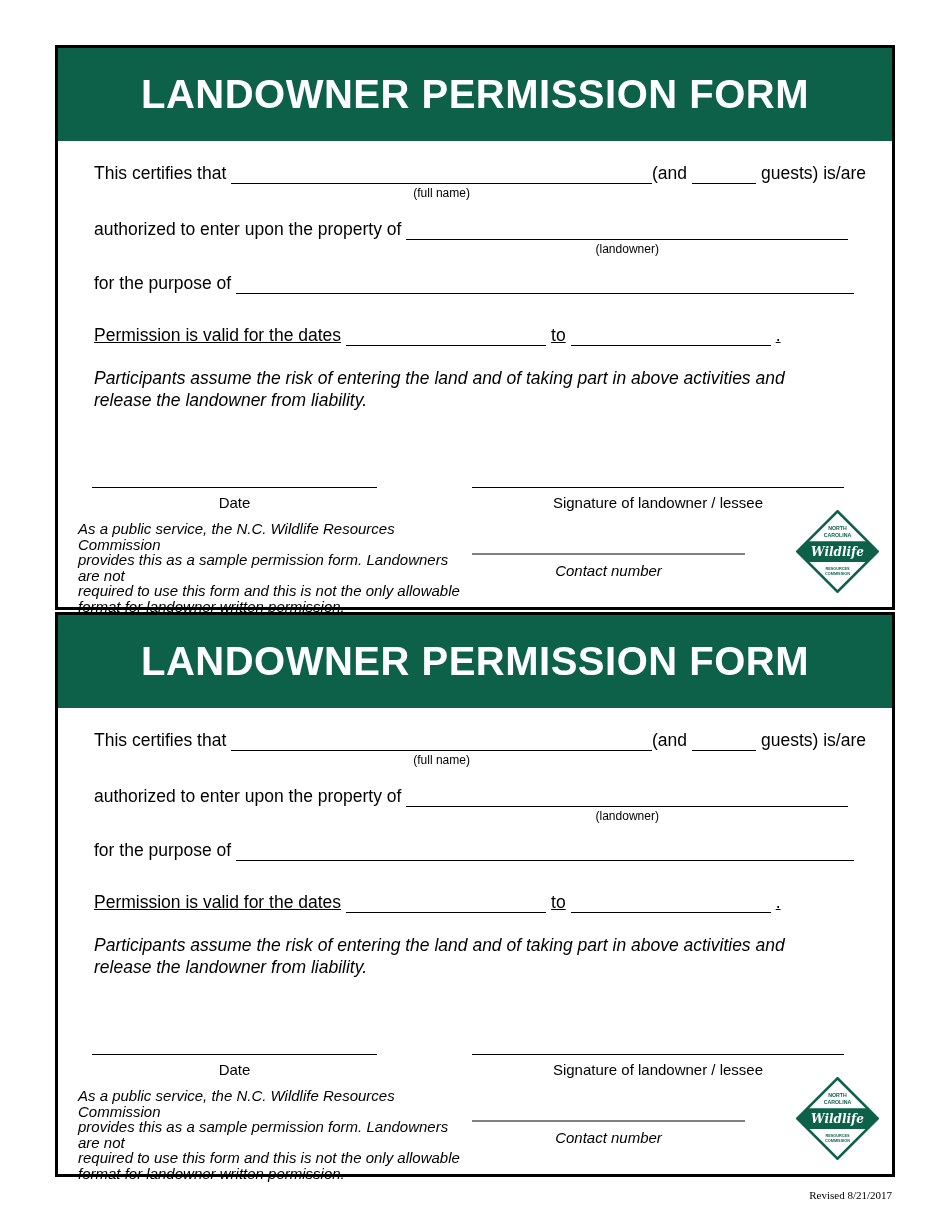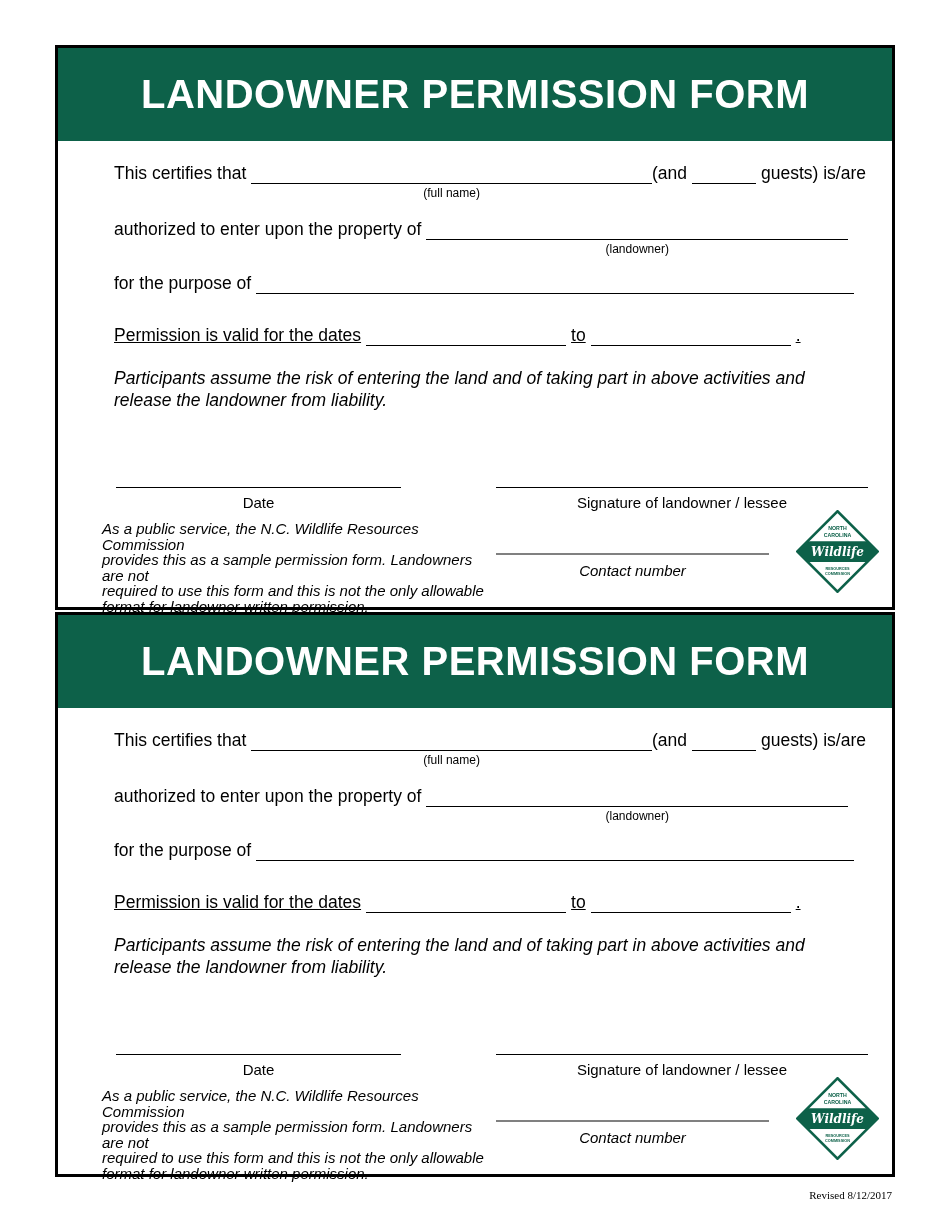--- a/index.html
+++ b/index.html
@@ -35,21 +35,21 @@
     justify-content: center;
   }
   .form-title {
     color: #ffffff;
     font-size: 40px;
     font-weight: bold;
     letter-spacing: 0.5px;
     white-space: nowrap;
   }
   .form-body {
-    padding: 0 26px 0 56px;
+    padding: 0 26px 0 36px;
     font-size: 17.5px;
     line-height: 22px;
   }
   .frow {
     display: flex;
     align-items: stretch;
     white-space: nowrap;
   }
   .r1 { margin-top: 21px; }
   .r2 { margin-top: 34px; }
@@ -78,21 +78,20 @@
     font-size: 12px;
     line-height: 16px;
   }
   .liability {
     margin-top: 21px;
     font-style: italic;
   }
   .form-footer {
     display: flex;
     margin: 76px -6px 0 -16px;
-    justify-content: center;
   }
   .fcol-left  { width: 394px; flex: 0 0 auto; }
   .fcol-right { width: 372px; flex: 0 0 auto; }
   .rule { border-top: 1.6px solid #000; height: 0; }
   .date-rule { width: 285px; margin-left: 14px; }
   .sig-rule  { width: 100%; }
   .contact-rule {
     width: 273px;
     margin-top: 41px;
     border-top: 2px solid var(--gray-line, #808080);
@@ -295,14 +294,14 @@
         <polygon class="lg-band" points="13.5,37.5 86.5,37.5 99,50 86.5,62.5 13.5,62.5 1,50"></polygon>
         <text class="lg-small" x="50" y="24.5">NORTH</text>
         <text class="lg-small" x="50" y="32">CAROLINA</text>
         <text class="lg-script" x="50" y="55.5">Wildlife</text>
         <text class="lg-tiny" x="50" y="72">RESOURCES</text>
         <text class="lg-tiny" x="50" y="78.5">COMMISSION</text>
       </svg>
     </div>
     </div>
 
-  <div class="revised">Revised 8/12/2017</div>
+  <div class="revised">Revised 8/21/2017</div>
 </div>
 
 </body></html>

